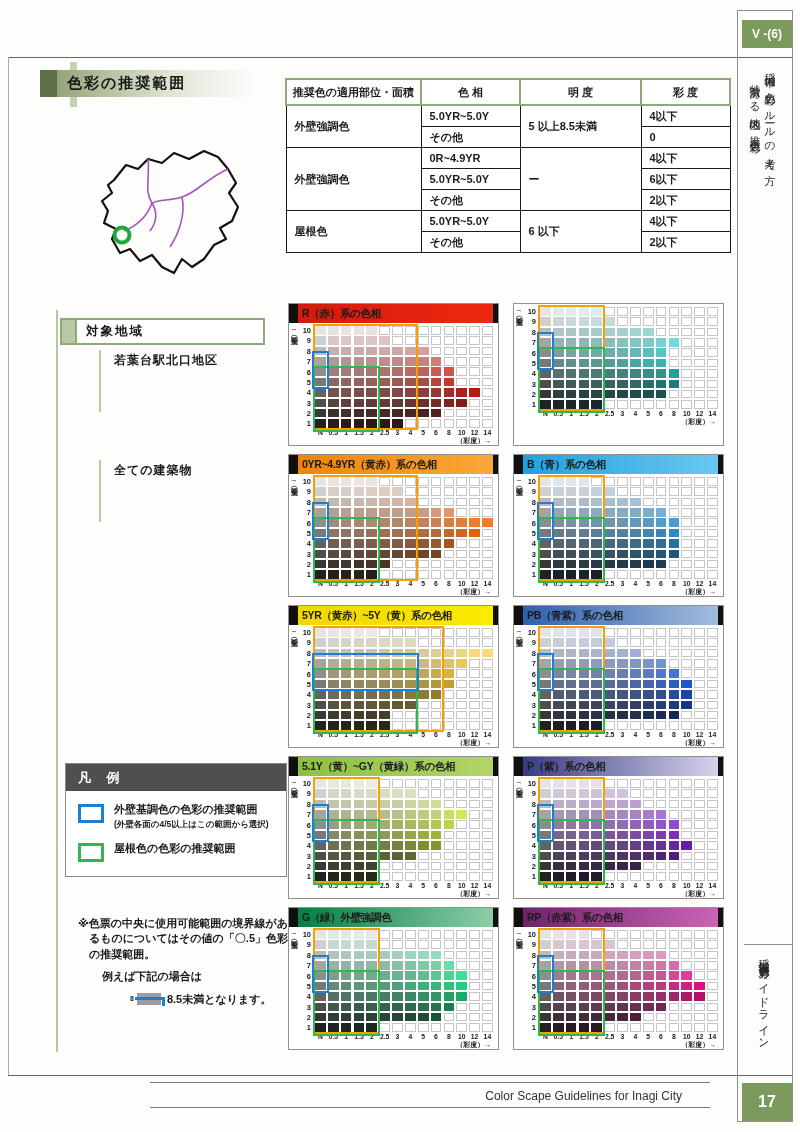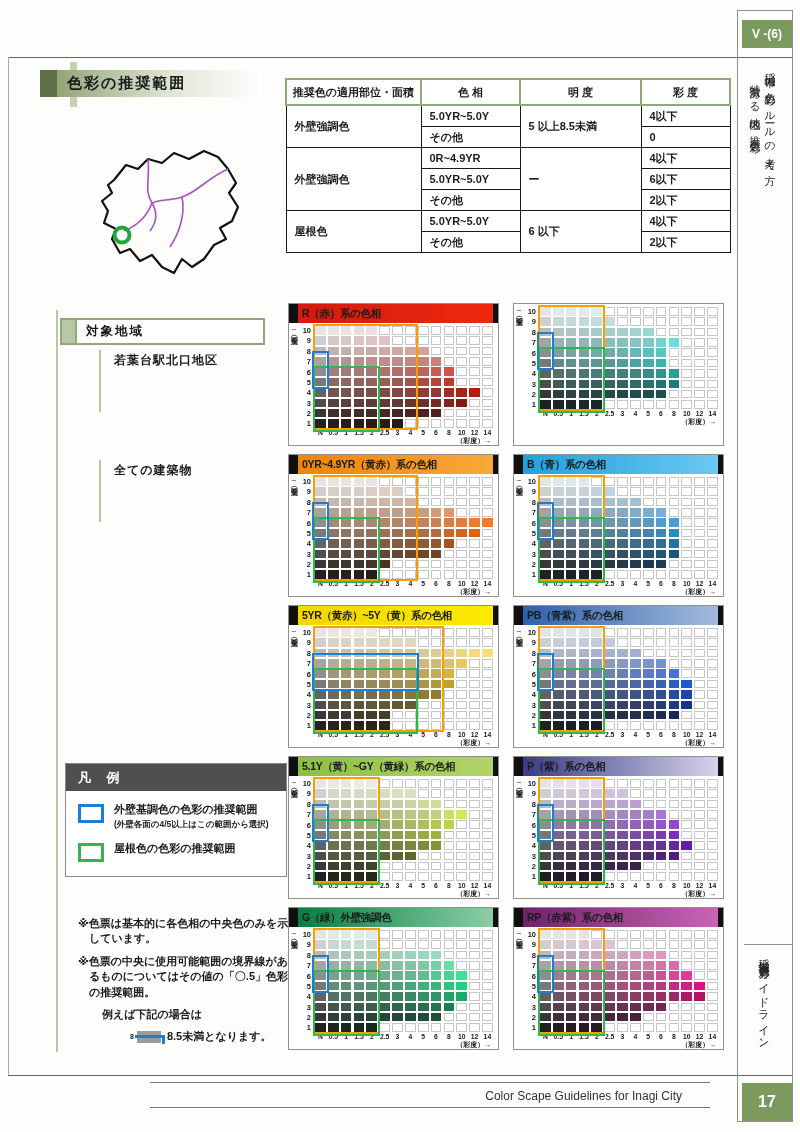--- a/index.html
+++ b/index.html
@@ -186,21 +186,20 @@
     <div class="litem">
       <span class="lsw" style="border:3px solid #2eb84d;"></span>
       <span class="llab">屋根色の色彩の推奨範囲
         
       </span>
     </div>
       </div>
   </div>
 
   <div id="notes">
-    <p>※色票は基本的に各色相の中央色のみを示しています。</p>
     <p>※色票の中央に使用可能範囲の境界線があるものについてはその値の「〇.5」色彩の推奨範囲。</p>
     <p class="ex1">例えば下記の場合は</p>
     <div class="ex2">
       <span class="mini8">8</span>
       <span class="exsw">
           <i></i>
           <b></b>
         </span>
       <span>8.5未満となります。</span>
     </div>

